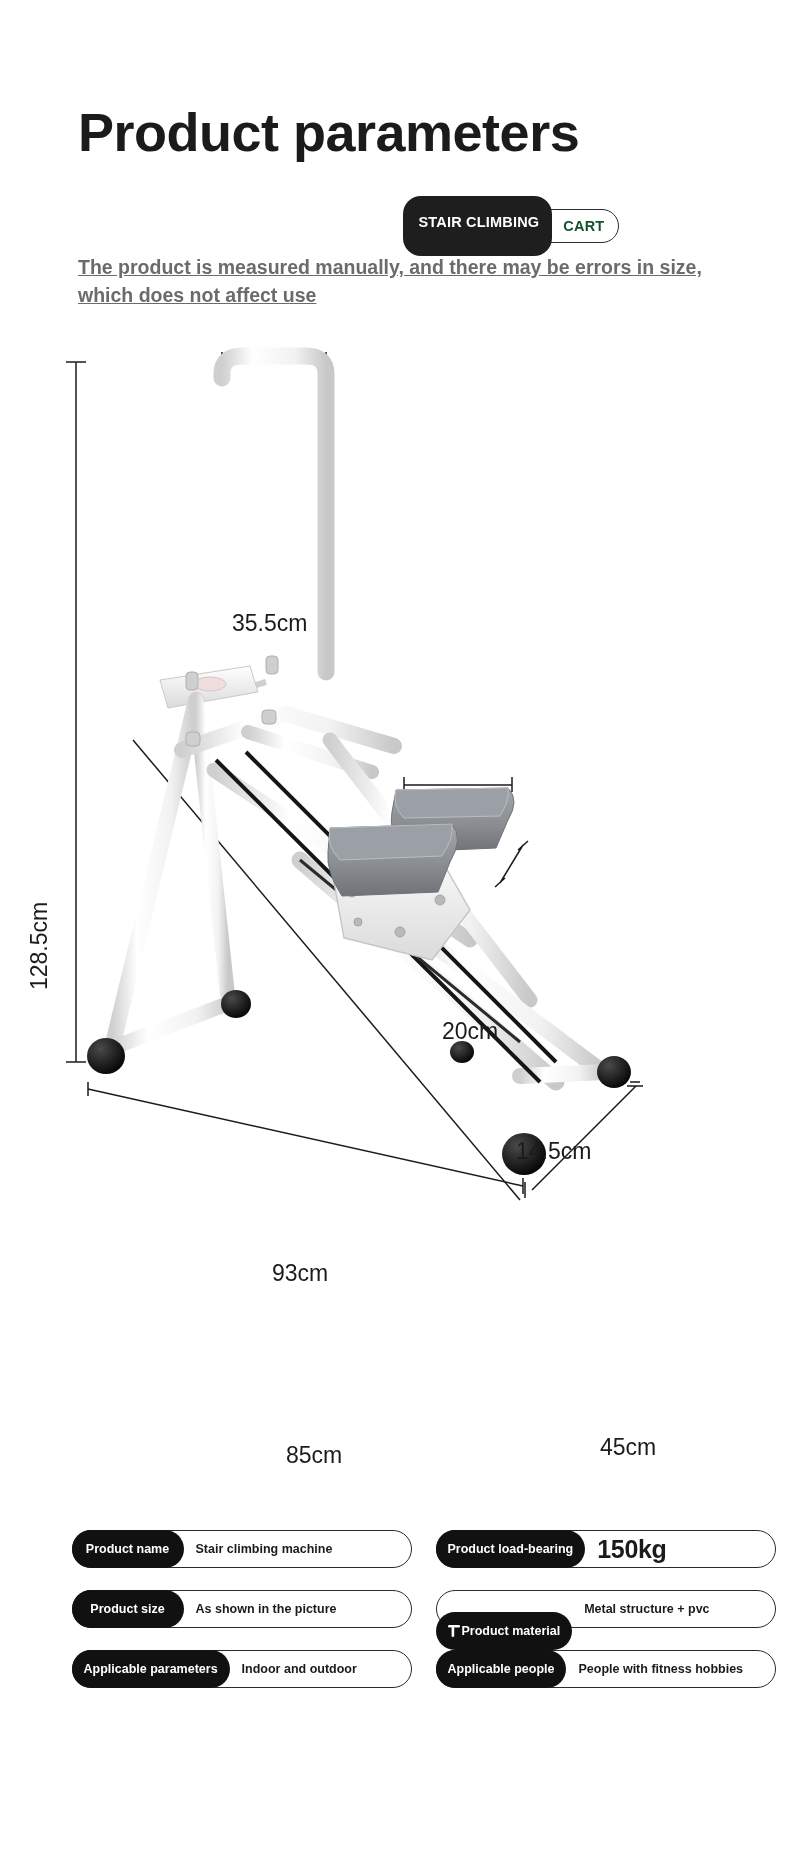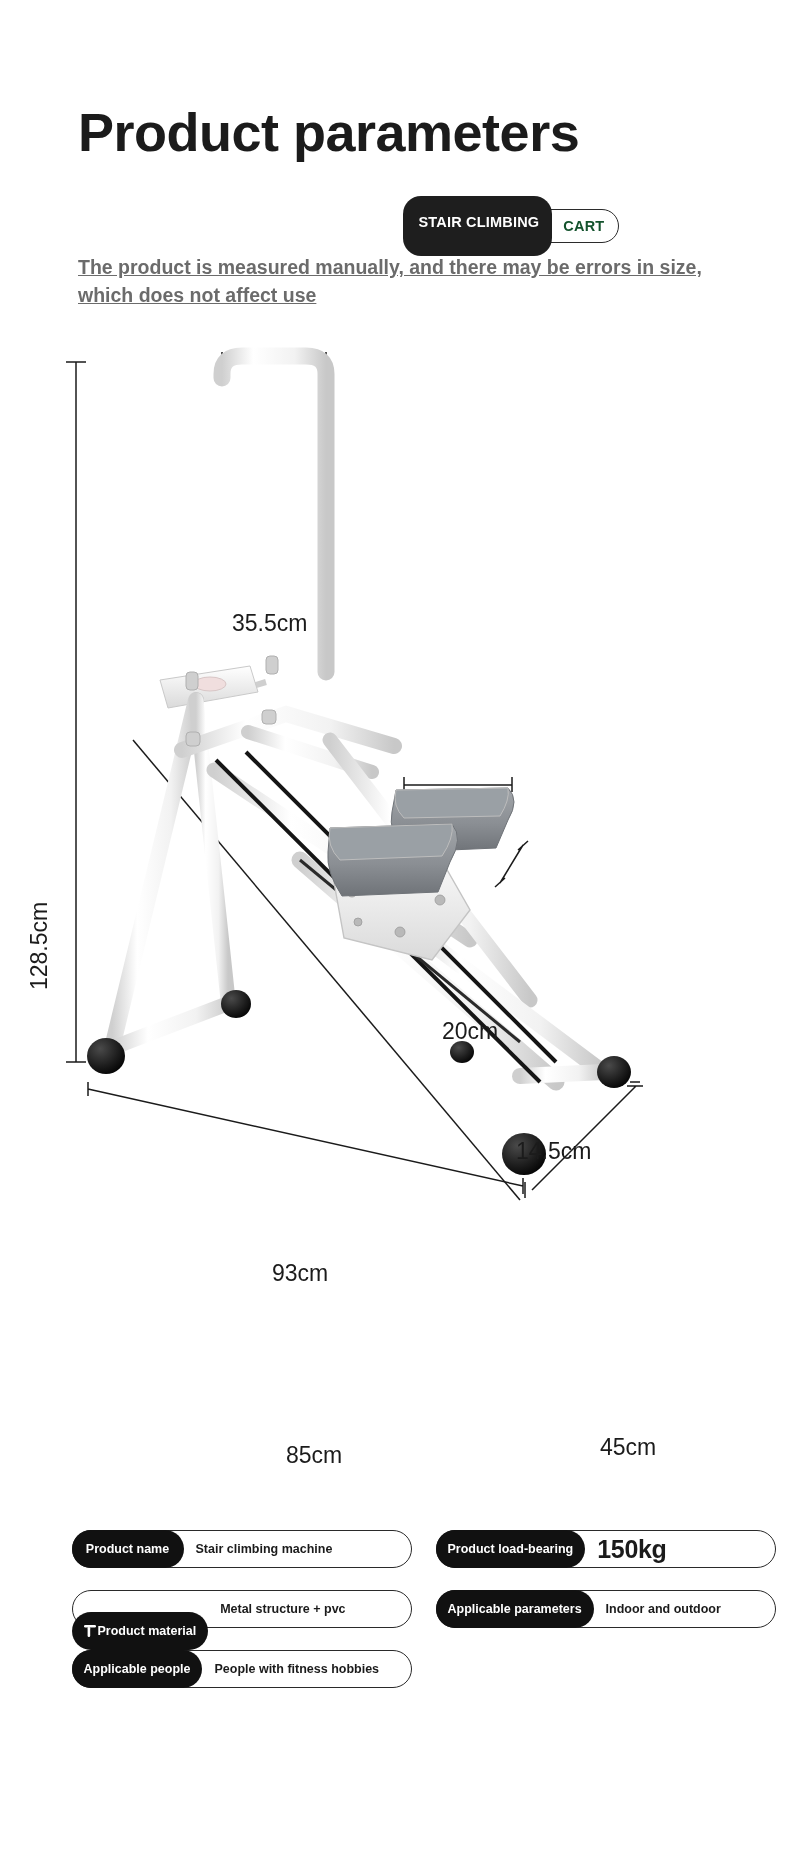--- a/index.html
+++ b/index.html
@@ -244,20 +244,24 @@
 <div id="specs">
     <div class="spec-pill">
       <div class="spec-key">Product name</div>
       <div class="spec-val">Stair climbing machine</div>
     </div>
     <div class="spec-pill">
       <div class="spec-key">Product load-bearing</div>
       <div class="spec-val big">150kg</div>
     </div>
     <div class="spec-pill">
+      <div class="spec-key">Product size</div>
+      <div class="spec-val">As shown in the picture</div>
+    </div>
+    <div class="spec-pill">
       <div class="spec-key with-icon">Product material<svg class="mini-icon" viewBox="0 0 14 16">
           <rect x="1" y="2" width="12" height="2.4" rx="1.2" fill="#ffffff"></rect>
           <rect x="4.6" y="4" width="2.6" height="10" rx="1.2" fill="#ffffff"></rect>
         </svg></div>
       <div class="spec-val">Metal structure + pvc</div>
     </div>
     <div class="spec-pill">
       <div class="spec-key">Applicable parameters</div>
       <div class="spec-val">Indoor and outdoor</div>
     </div>

